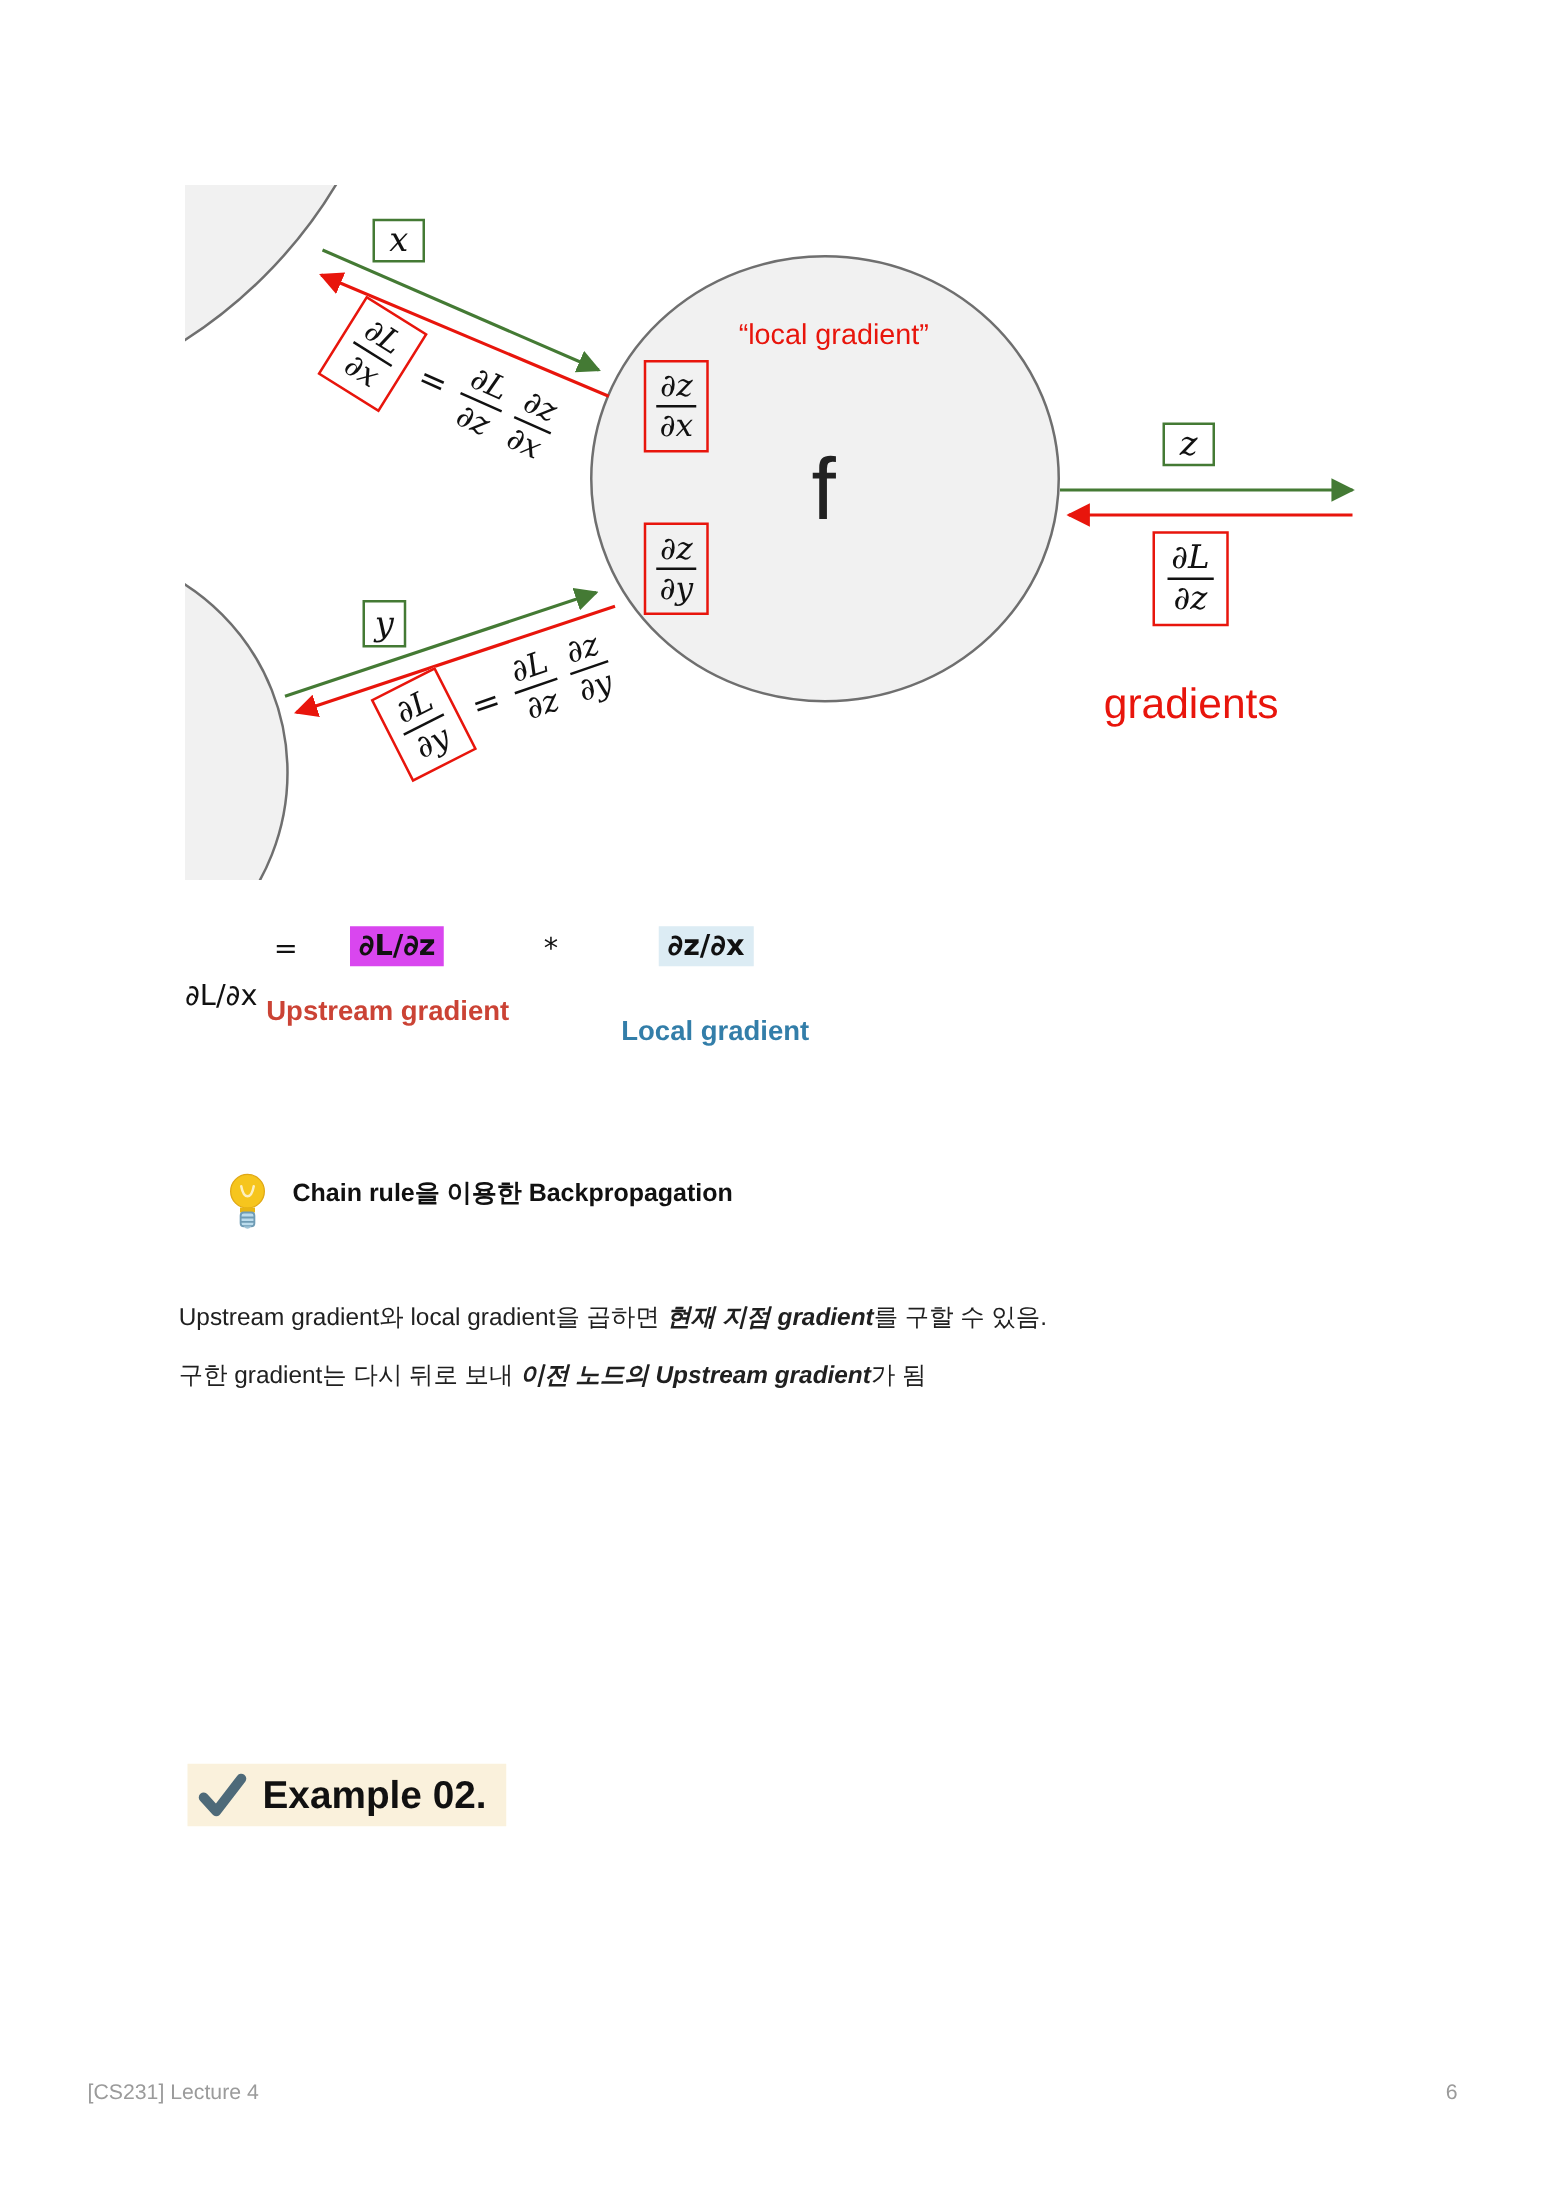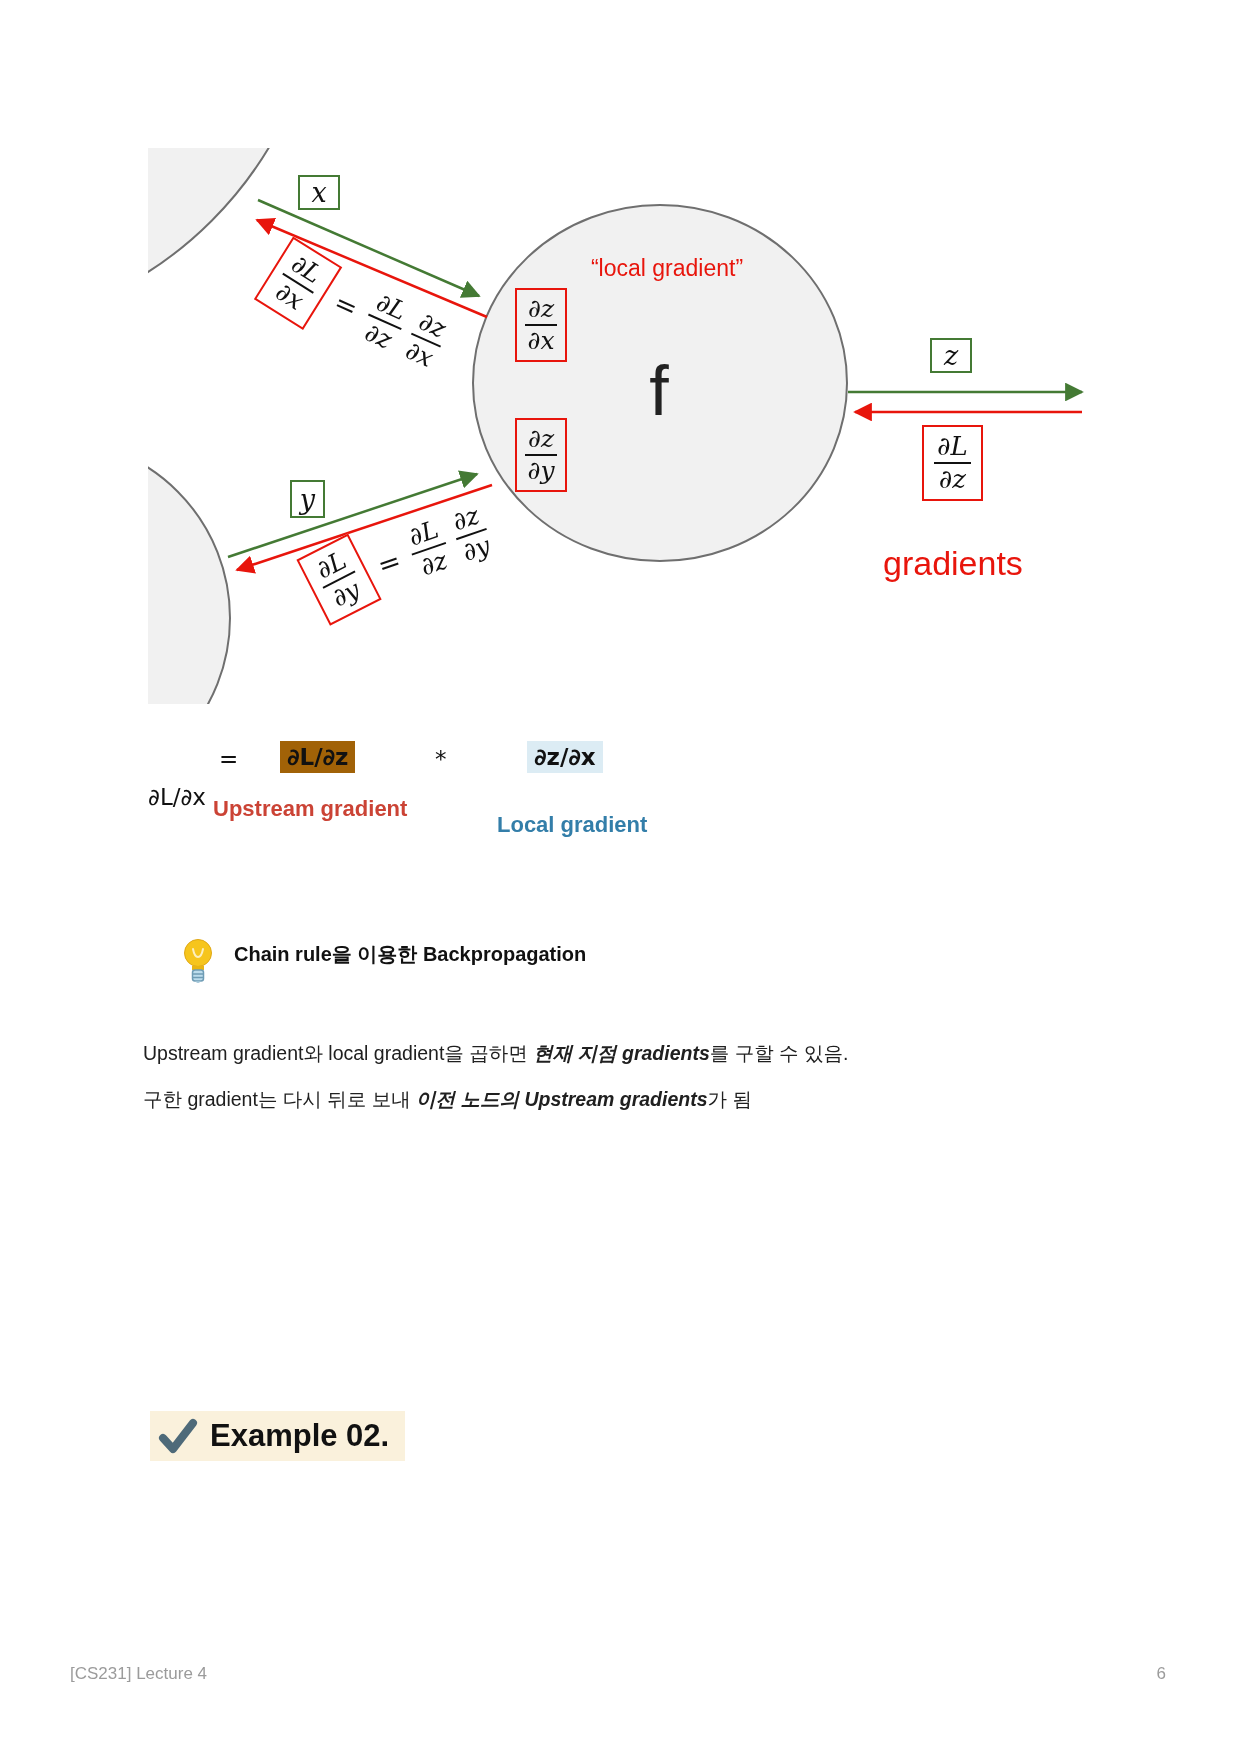--- a/index.html
+++ b/index.html
@@ -34,21 +34,21 @@
 
   .node-caption { position:absolute; transform:translate(-50%,-50%); color:#e8150c;
                   font-size:23px; white-space:nowrap; }
   .node-f { position:absolute; transform:translate(-50%,-50%); font-size:70px; color:#222; }
   .gradients-caption { position:absolute; color:#e8150c; font-size:34px; }
 
   
   .eq-part { position:absolute; font-family:"DejaVu Sans", sans-serif; font-size:23px; color:#111; }
   .eq-term { position:absolute; font-family:"DejaVu Sans", sans-serif; font-size:23px;
              font-weight:bold; color:#111; padding:3px 7px; }
-  .eq-upstream-term { background:#a16207; }
+  .eq-upstream-term { background:#d946ef; }
   .eq-local-term { background:#dcecf4; }
   .eq-label { position:absolute; font-size:22px; font-weight:bold; white-space:nowrap; }
   .eq-label-upstream { color:#cb4335; }
   .eq-label-local { color:#337ea9;margin-top:16px; }
 
   
   .callout-title { position:absolute; font-size:20px; font-weight:bold; color:#111; white-space:nowrap; }
 
   
   .note-line { position:absolute; left:143px; font-size:19.5px; color:#202020; white-space:nowrap; }
@@ -179,24 +179,24 @@
     <path d="M11 11 q1.5 8 5 8 q3.5 0 5 -8" fill="none" stroke="#fdf0c0" stroke-width="2" stroke-linecap="round"></path>
     <rect x="10" y="28" width="12" height="4" fill="#e8b512"></rect>
     <rect x="10.5" y="32" width="11" height="11" rx="2.5" fill="#bcdcec" stroke="#6f9cb5" stroke-width="1.5"></rect>
     <line x1="10.5" y1="36" x2="21.5" y2="36" stroke="#6f9cb5" stroke-width="1.5"></line>
     <line x1="10.5" y1="39.5" x2="21.5" y2="39.5" stroke="#6f9cb5" stroke-width="1.5"></line>
     <path d="M13 43 q3 4 6 0 z" fill="#9fc3d6"></path>
   </svg>
   <span class="callout-title" style="left:234px; top:941px;text-align:right;">Chain rule을 이용한 Backpropagation</span>
 
   <div class="note-line" style="top:1040px;">
-    <span>Upstream gradient와 local gradient을 곱하면 </span><span class="em">현재 지점 gradients</span><span>를 구할 수 있음.</span>
+    <span>Upstream gradient와 local gradient을 곱하면 </span><span class="em">현재 지점 gradient</span><span>를 구할 수 있음.</span>
   </div>
   <div class="note-line" style="top:1086px;">
-    <span>구한 gradient는 다시 뒤로 보내 </span><span class="em">이전 노드의 Upstream gradients</span><span>가 됨</span>
+    <span>구한 gradient는 다시 뒤로 보내 </span><span class="em">이전 노드의 Upstream gradient</span><span>가 됨</span>
   </div>
 
   <div class="example">
     <svg width="40" height="40" viewBox="0 0 40 40">
       <path d="M5 22 L15 33 L35 7" fill="none" stroke="#4e6a79" stroke-width="8" stroke-linecap="round" stroke-linejoin="round"></path>
     </svg>
     <span class="title">Example 02.</span>
   </div>
 
   <span class="footer-text" style="left:70px; top:1664px;">[CS231] Lecture 4</span>

